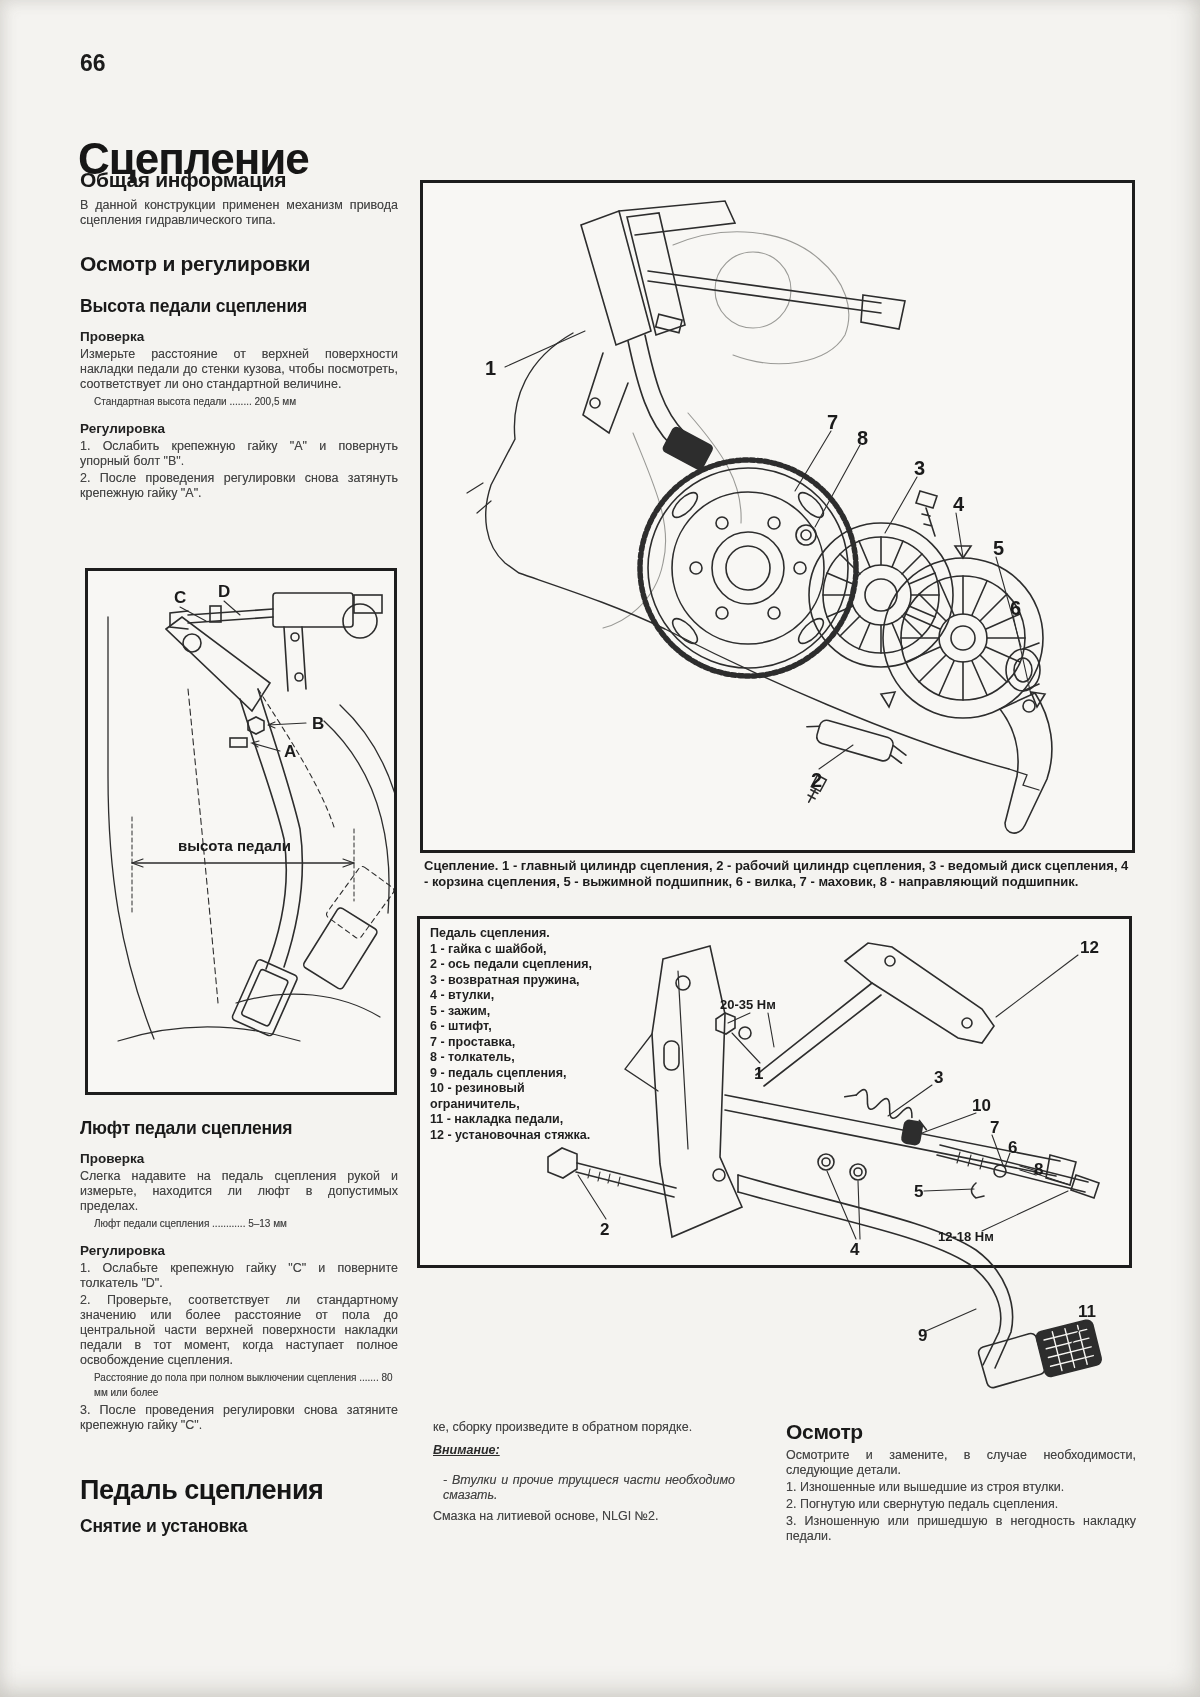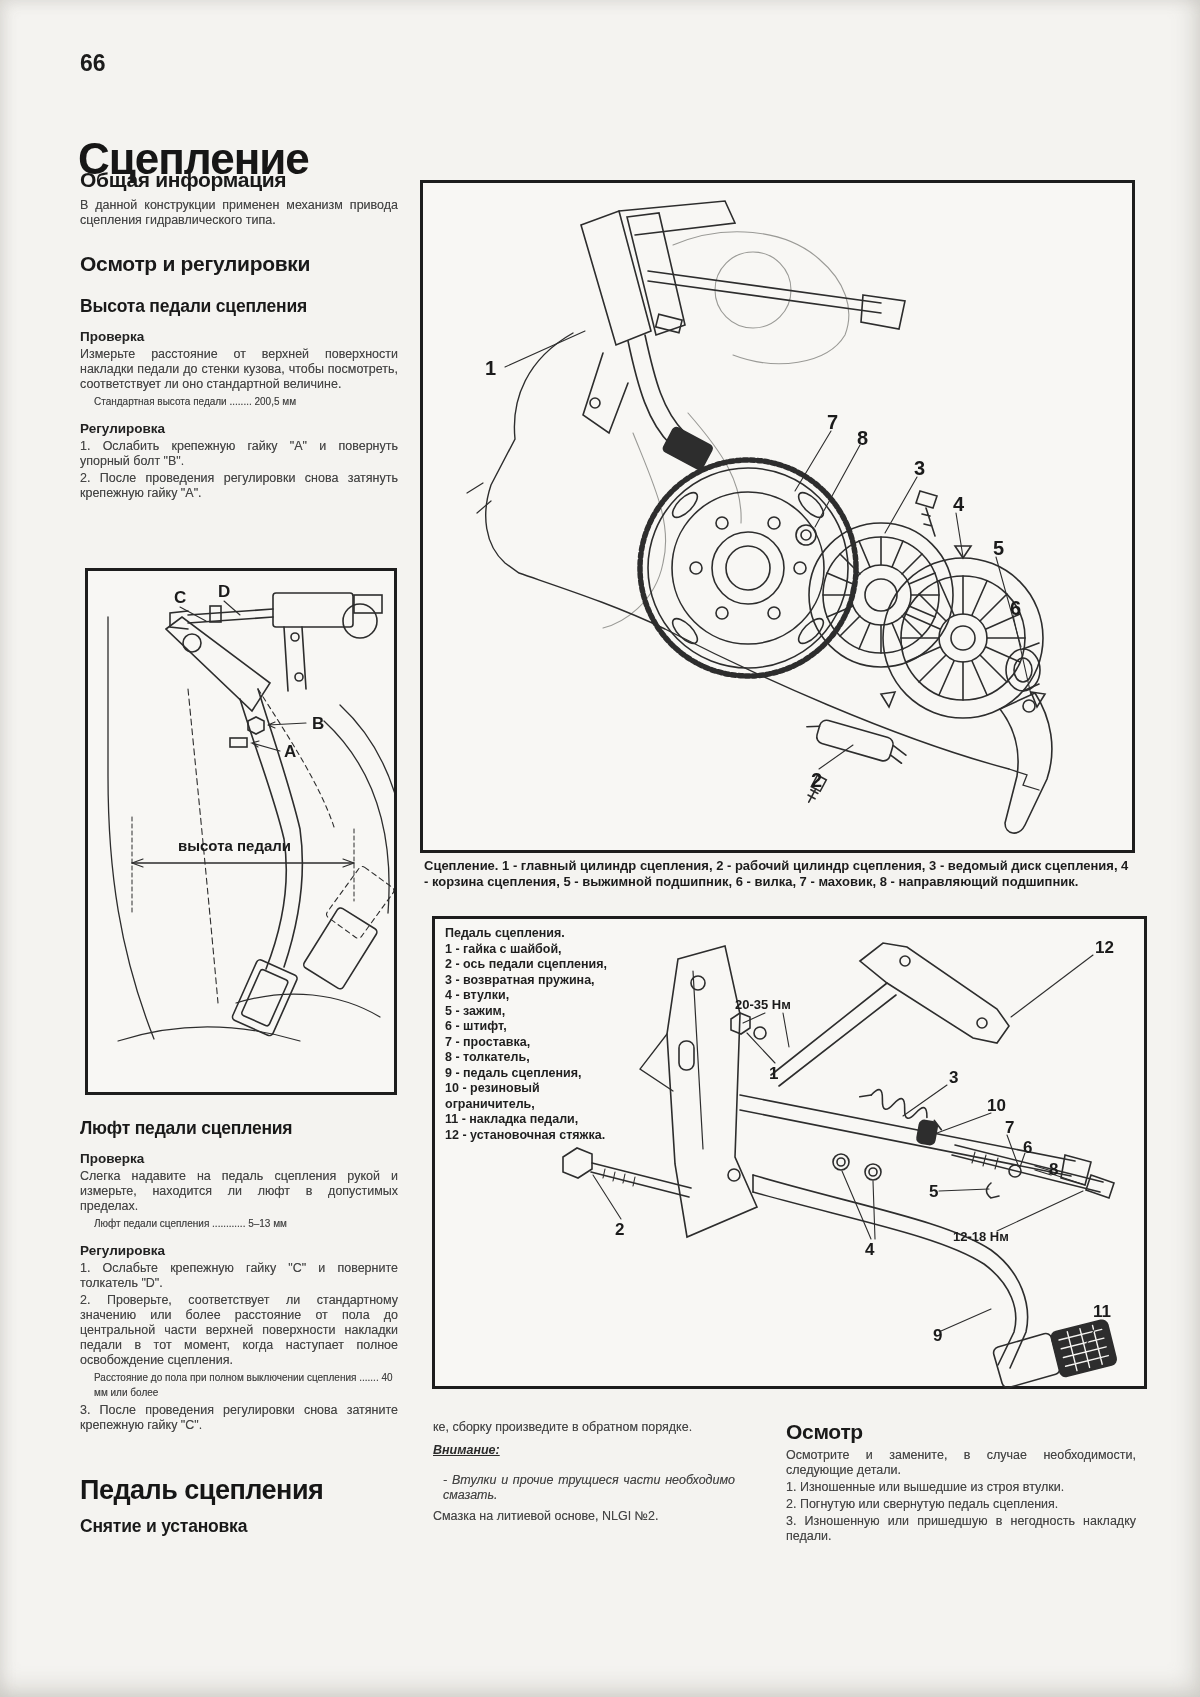--- a/index.html
+++ b/index.html
@@ -126,21 +126,21 @@
 </div>
 
 <div class="abs" style="left:80px;top:1118px;width:318px;">
   <div class="h3" style="margin-top:0;">Люфт педали сцепления</div>
   <div class="h4">Проверка</div>
   <p class="body-txt">Слегка надавите на педаль сцепления рукой и измерьте, находится ли люфт в допустимых пределах.</p>
   <div class="spec">Люфт педали сцепления ............ 5–13 мм</div>
   <div class="h4">Регулировка</div>
   <p class="body-txt step">1. Ослабьте крепежную гайку "С" и поверните толкатель "D".</p>
   <p class="body-txt step">2. Проверьте, соответствует ли стандартному значению или более расстояние от пола до центральной части верхней поверхности накладки педали в тот момент, когда наступает полное освобождение сцепления.</p>
-  <div class="spec">Расстояние до пола при полном выключении сцепления ....... 40 мм или более</div>
+  <div class="spec">Расстояние до пола при полном выключении сцепления ....... 80 мм или более</div>
   <p class="body-txt step">3. После проведения регулировки снова затяните крепежную гайку "С".</p>
 </div>
 
 <div class="abs" style="left:80px;top:1475px;width:318px;">
   <div class="big-h2">Педаль сцепления</div>
   <div class="h3" style="margin:8px 0 8px 0;">Снятие и установка</div>
 </div>
 
 <div class="abs figbox" style="left:420px;top:180px;width:715px;height:673px;">
   <svg width="709" height="667" viewBox="0 0 709 667">
@@ -262,21 +262,21 @@
     <text x="491" y="292" class="co1">3</text>
     <text x="530" y="328" class="co1">4</text>
     <text x="570" y="372" class="co1">5</text>
     <text x="587" y="432" class="co1">6</text>
     <text x="388" y="604" class="co1">2</text>
   </svg>
 </div>
 
 <div class="abs caption" style="left:424px;top:858px;width:710px;">Сцепление. 1 - главный цилиндр сцепления, 2 - рабочий цилиндр сцепления, 3 - ведомый диск сцепления, 4 - корзина сцепления, 5 - выжимной подшипник, 6 - вилка, 7 - маховик, 8 - направляющий подшипник.</div>
 
-<div class="abs figbox" style="left:432px;top:916px;width:715px;height:473px;">
+<div class="abs figbox" style="left:417px;top:916px;width:715px;height:352px;">
   <div class="abs parts-list" style="left:10px;top:7px;width:172px;">
     <div>Педаль сцепления.</div>
     <div>1 - гайка с шайбой,</div>
     <div>2 - ось педали сцепления,</div>
     <div>3 - возвратная пружина,</div>
     <div>4 - втулки,</div>
     <div>5 - зажим,</div>
     <div>6 - штифт,</div>
     <div>7 - проставка,</div>
     <div>8 - толкатель,</div>

